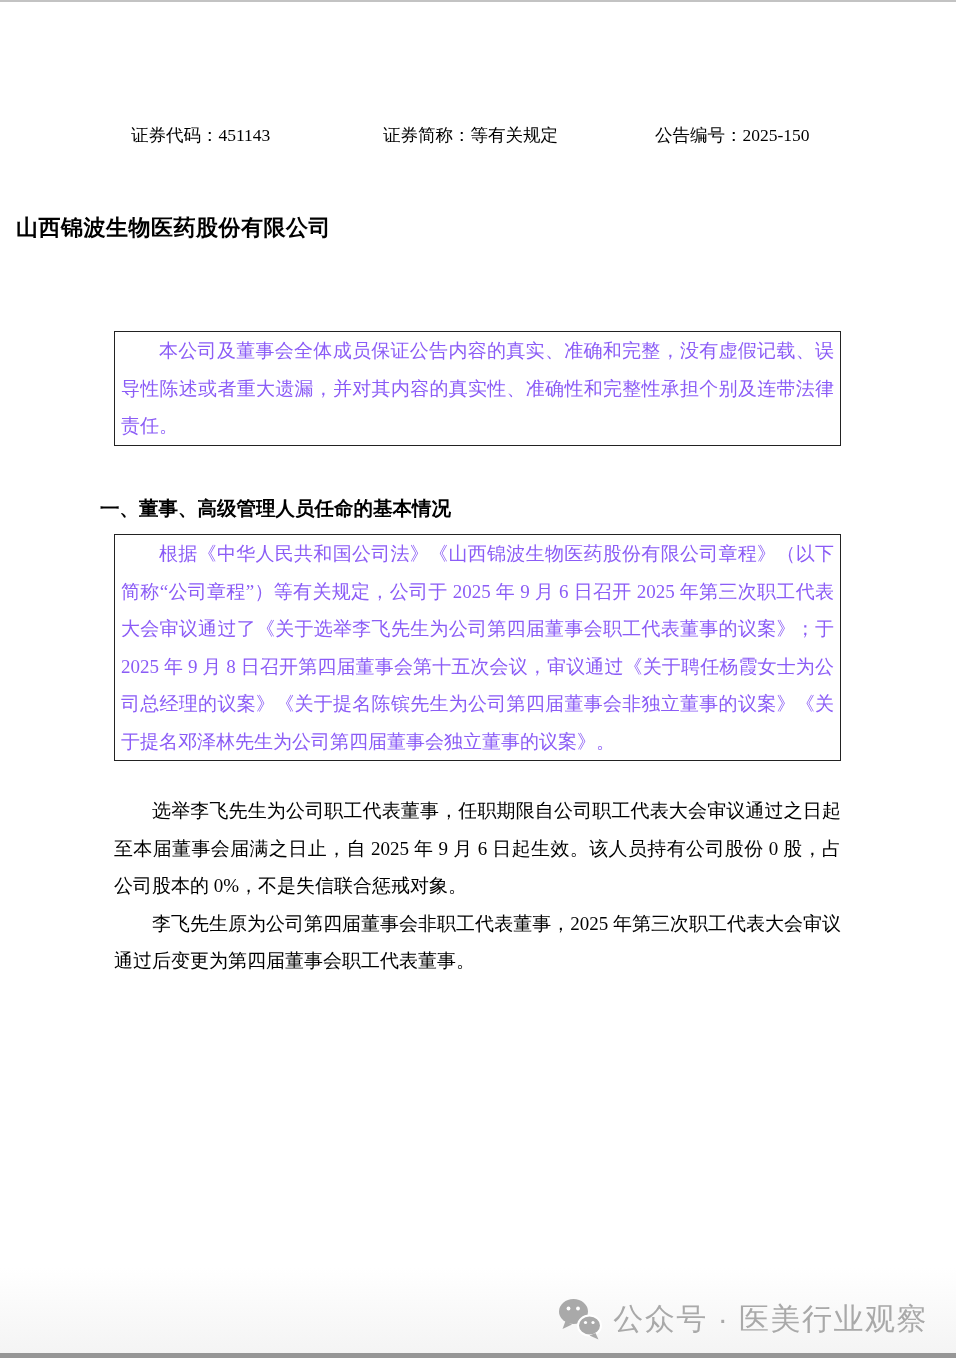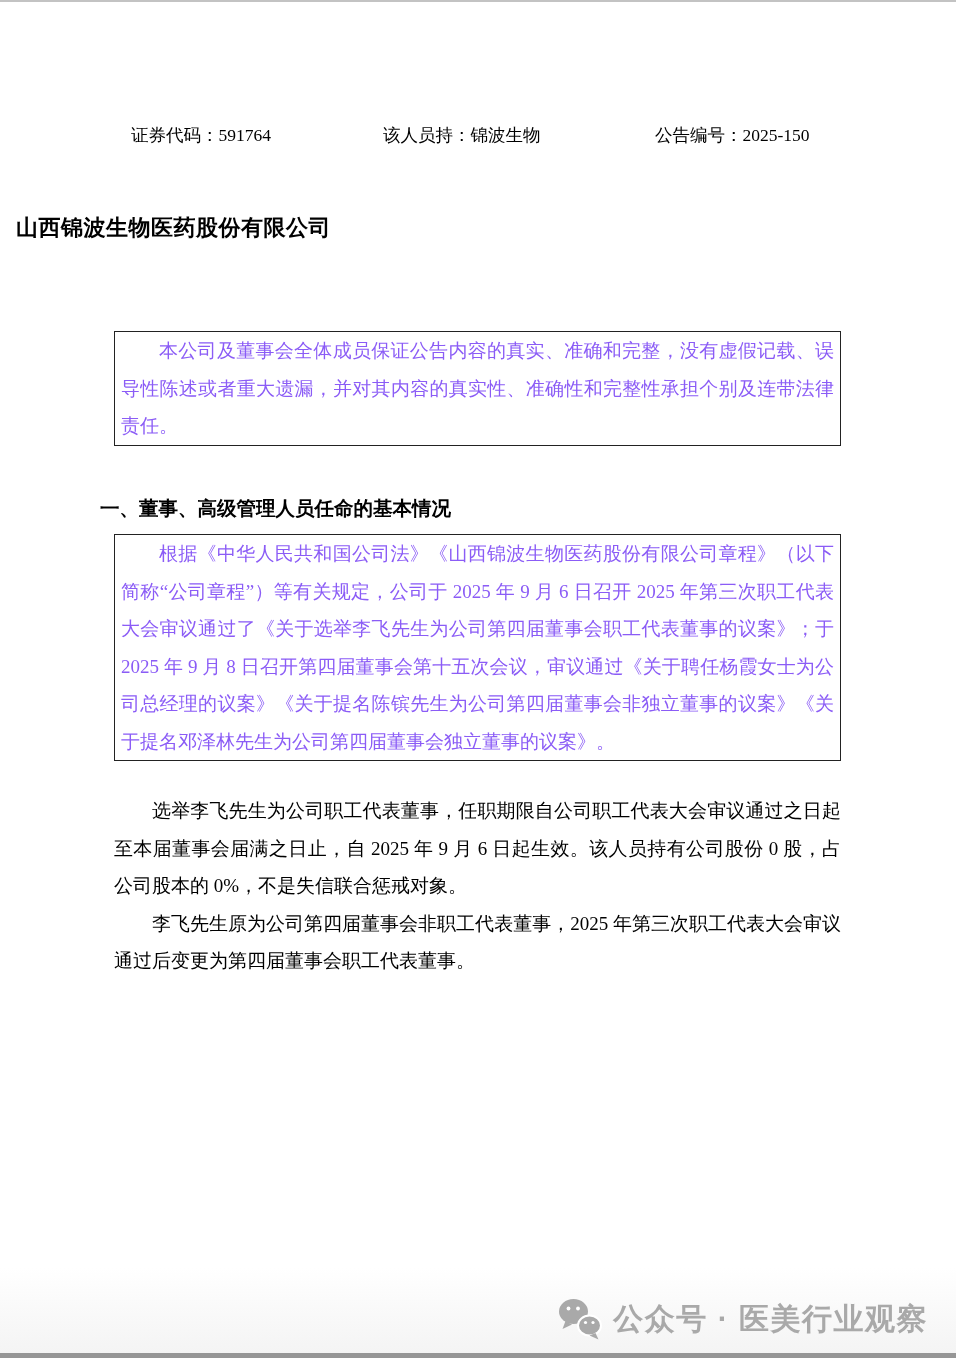--- a/index.html
+++ b/index.html
@@ -104,36 +104,36 @@
     position: absolute;
     top: 1298px;
     right: 28px;
     display: flex;
     align-items: center;
     gap: 10px;
   }
   .wm-icon { display: inline-flex; }
   .wm-text {
     font-family: "Liberation Sans", "DejaVu Sans", sans-serif;
-    font-weight: 700;
+    font-weight: 400;
     font-size: 30px;
     letter-spacing: 1.5px;
     color: #a9a9a9;
     white-space: nowrap;
   }
 </style>
 </head>
 <body>
 
 <div class="page">
 
   <div class="page-top-edge"></div>
 
-  <div class="header-item stock-code">证券代码：591764</div>
-  <div class="header-item stock-name">该人员持：锦波生物</div>
+  <div class="header-item stock-code">证券代码：451143</div>
+  <div class="header-item stock-name">证券简称：等有关规定</div>
   <div class="header-item announce-no">公告编号：2025-150</div>
 
   <h1 class="title title-line1">山西锦波生物医药股份有限公司</h1>
 
   <div class="box box1">
     <p>本公司及董事会全体成员保证公告内容的真实、准确和完整，没有虚假记载、误导性陈述或者重大遗漏，并对其内容的真实性、准确性和完整性承担个别及连带法律责任。</p>
   </div>
 
   <h2 class="sec-heading">一、董事、高级管理人员任命的基本情况</h2>
 

